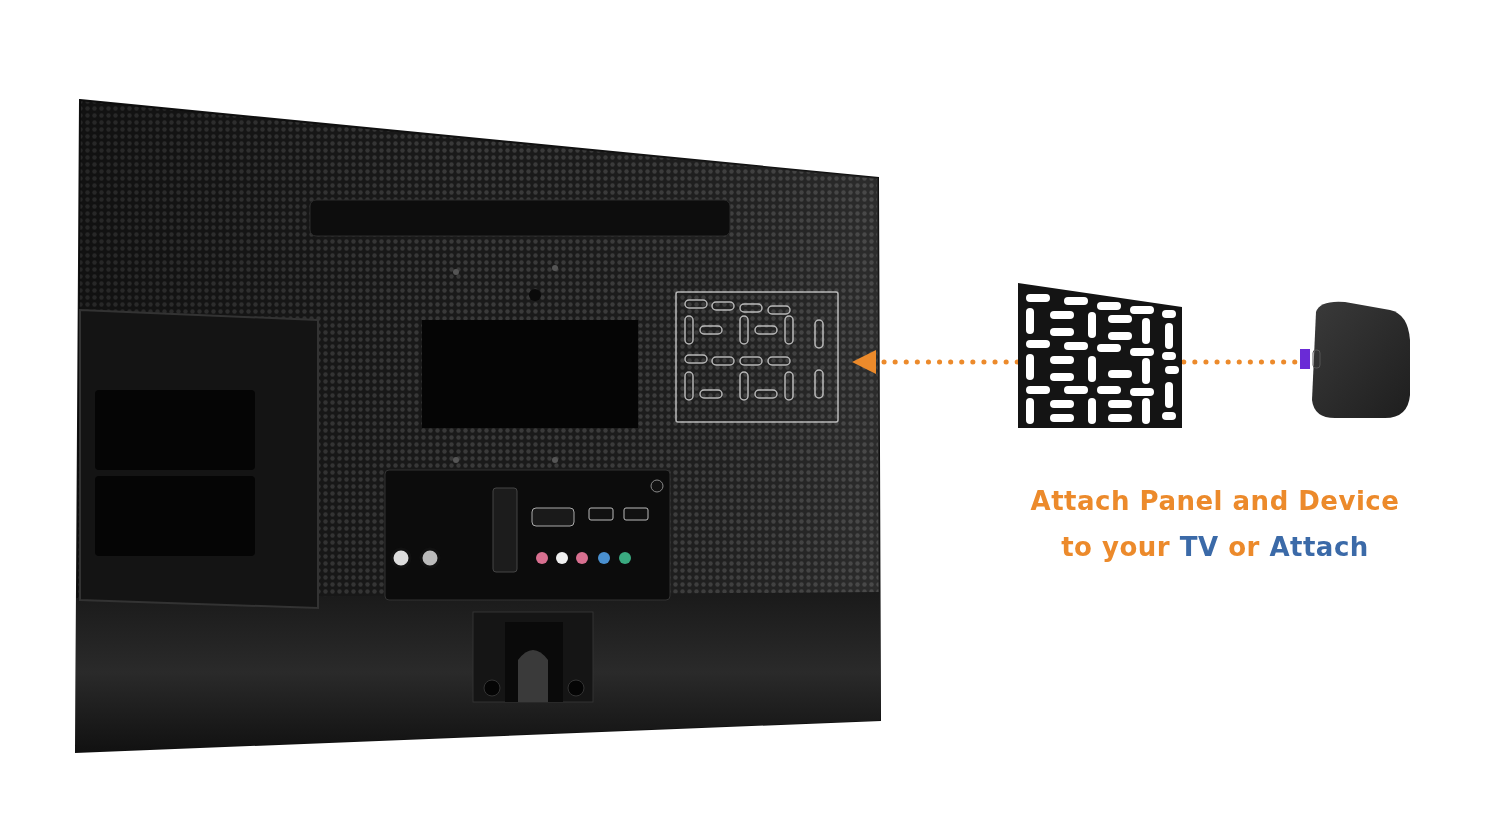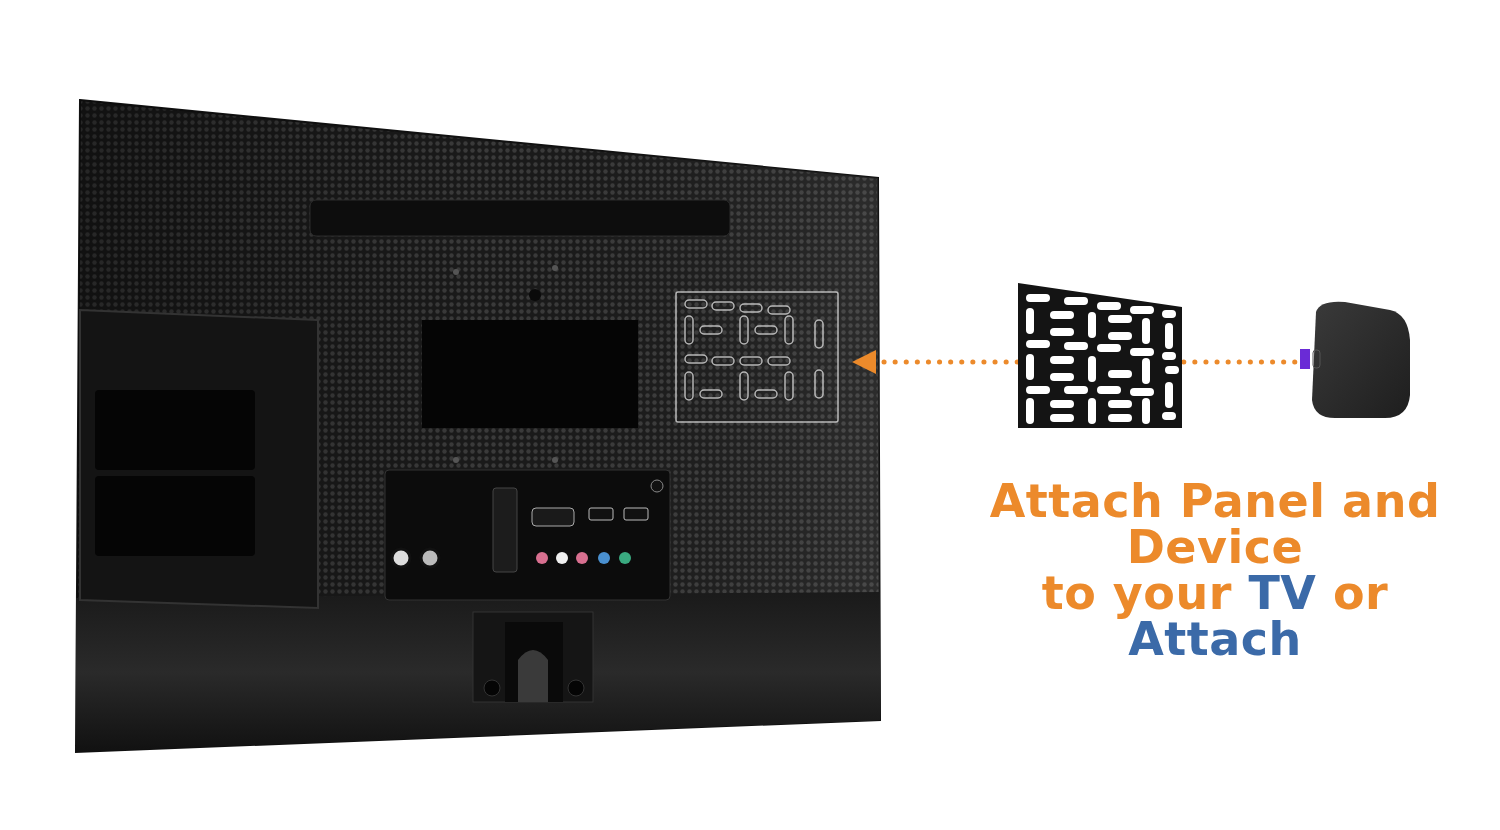--- a/index.html
+++ b/index.html
@@ -1,21 +1,21 @@
 <!DOCTYPE html>
 <html><head>
 <meta charset="utf-8">
 <style>
   html, body { margin:0; padding:0; }
   body { width:1500px; height:830px; background:#ffffff; position:relative; overflow:hidden;
          font-family:"DejaVu Sans","Liberation Sans",sans-serif; }
   .abs { position:absolute; }
   
   .tv { left:0; top:0; width:1500px; height:830px; }
-  .caption { left:970px; top:478px; width:490px; text-align:center; font-size:46px; line-height:46px;
+  .caption { left:970px; top:478px; width:490px; text-align:center; font-size:26px; line-height:46px;
              font-weight:bold; letter-spacing:0.5px; }
   .caption .orange { color:#ec8a2b; }
   .caption .blue { color:#3b6aa8;text-align:center; }
 </style>
 </head>
 <body>
 
 <svg class="abs tv" width="1500" height="830" viewBox="0 0 1500 830">
   <defs>
     <pattern id="mesh" width="7" height="7" patternUnits="userSpaceOnUse">

